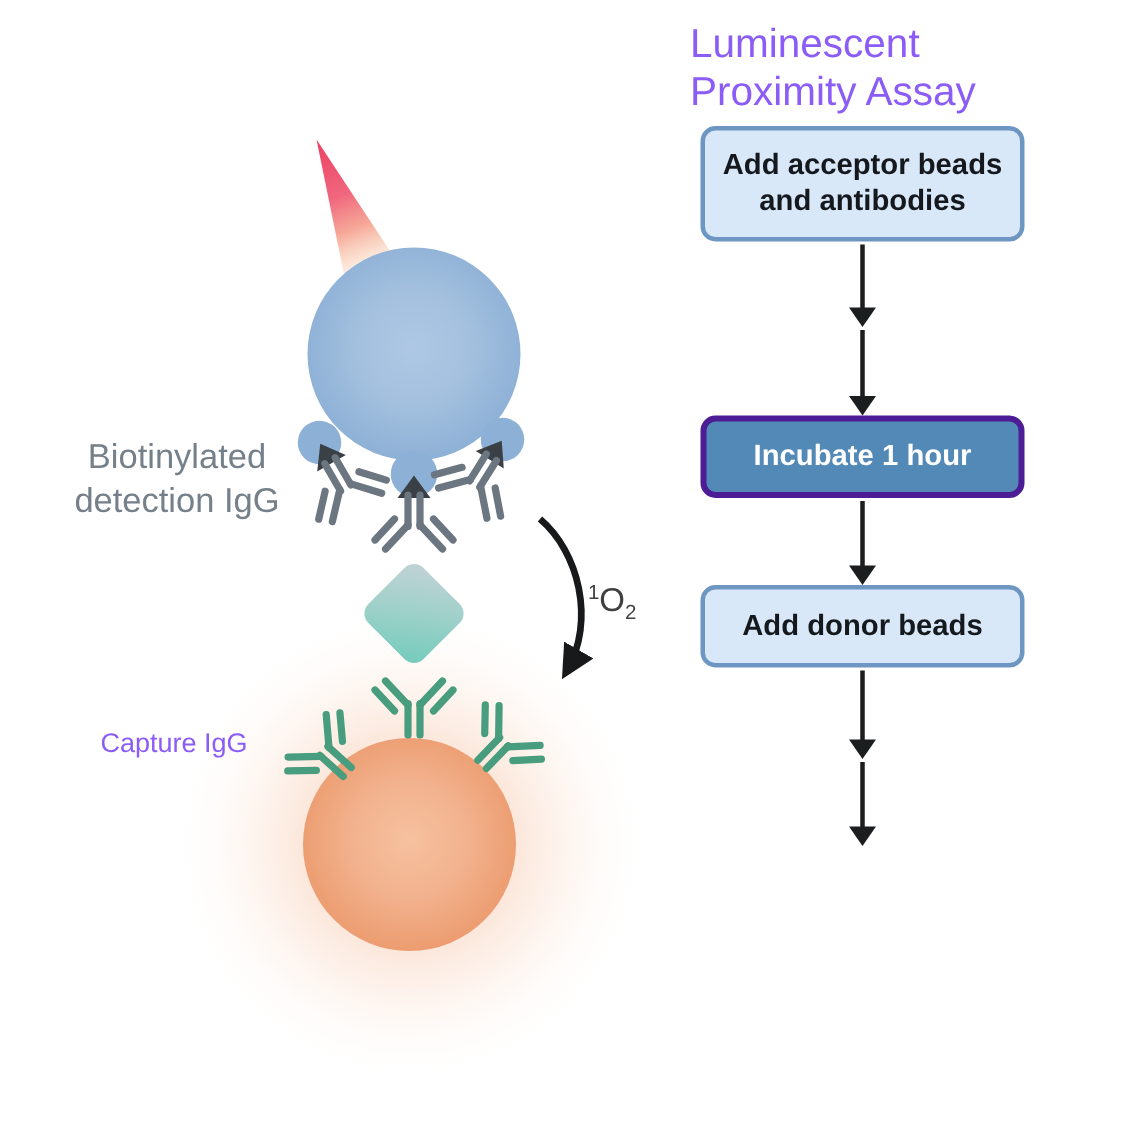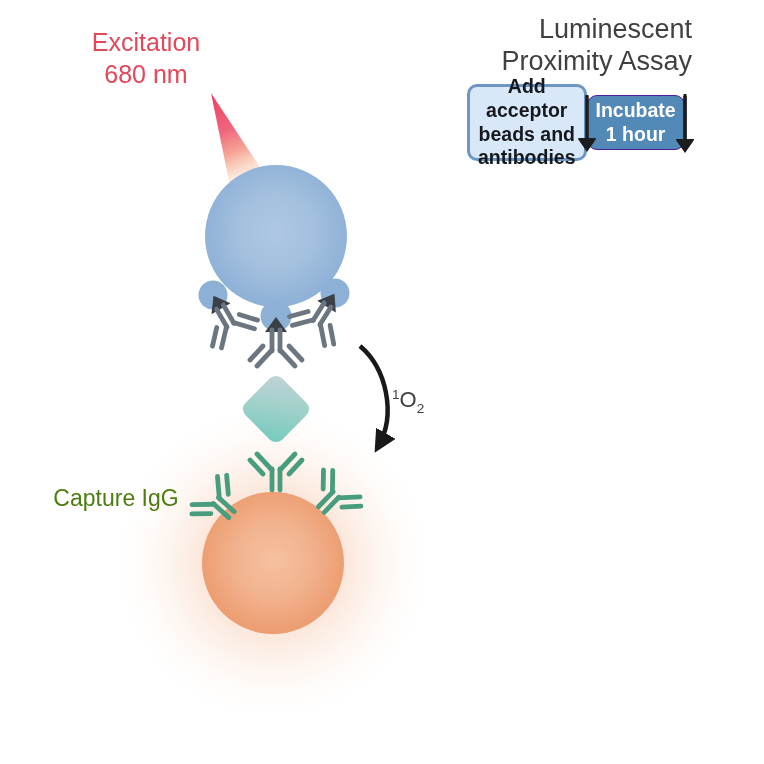--- a/index.html
+++ b/index.html
@@ -3,36 +3,36 @@
 <meta charset="utf-8">
 <style>
   html,body{margin:0;padding:0;background:#ffffff;}
   .canvas{position:relative;width:764px;height:764px;background:#ffffff;overflow:hidden;
           font-family:"Liberation Sans",sans-serif;}
   .diagram-svg{position:absolute;left:0;top:0;}
 
   .lbl{position:absolute;text-align:center;line-height:1.26;}
   #excitation{left:40px;top:27px;width:212px;font-size:25px;color:#e2485a;}
   #biotin{left:18px;top:290px;width:200px;font-size:23px;color:#75808a;}
-  #capture{left:30px;top:484px;width:172px;font-size:23px;color:#4d7c0f;}
+  #capture{left:30px;top:484px;width:172px;font-size:18px;color:#8b5cf6;}
   #emission{left:278px;top:664px;width:184px;font-size:25px;color:#e8824e;}
   #o2{left:392px;top:388px;font-size:22px;color:#404040;line-height:1;}
   #o2 sup{font-size:0.62em;vertical-align:super;}
   #o2 sub{font-size:0.62em;vertical-align:sub;}
 
-  #flow-title{position:absolute;left:460px;top:13px;width:232px;text-align:right;
-              font-size:27px;line-height:1.2;color:#404040;}
+  #flow-title{position:absolute;left:460px;top:13px;width:232px;text-align:left;
+              font-size:27px;line-height:1.2;color:#8b5cf6;}
 
   .flow{position:absolute;left:467px;top:84px;width:216px;
-        display:flex;flex-direction:row;align-items:center;}
+        display:flex;flex-direction:column;align-items:center;}
   .step{box-sizing:border-box;width:100%;border-radius:10px;display:flex;align-items:center;
         justify-content:center;text-align:center;font-weight:bold;font-size:19.5px;
         line-height:1.22;padding:0 8px;}
   .step--light{background:#d9e8f8;border:3px solid #6d97c2;color:#15191e;}
-  .step--dark{background:#5289b7;border:1px solid #4c1d95;color:#ffffff;}
+  .step--dark{background:#5289b7;border:4px solid #4c1d95;color:#ffffff;}
   .h1{height:55px;}
   .h2{height:77px;}
 
   .arrow{position:relative;width:22px;}
   .ga1{height:57px;}.ga2{height:59px;}.ga3{height:58px;}.ga4{height:61px;}.ga5{height:58px;}
   .arrow::before{content:"";position:absolute;left:50%;transform:translateX(-50%);
                  top:2px;bottom:11px;width:3px;background:#1b1d1f;}
   .arrow::after{content:"";position:absolute;left:50%;transform:translateX(-50%);bottom:0;
                 width:0;height:0;border:9px solid transparent;border-top:13px solid #1b1d1f;
                 border-bottom:0;}
@@ -119,38 +119,39 @@
 
     <use href="#abUp" transform="translate(233,516) rotate(-48)"></use>
     <use href="#abUp" transform="translate(276,492)"></use>
     <use href="#abUp" transform="translate(320,511) rotate(44)"></use>
 
     <rect x="-26" y="-26" width="52" height="52" rx="9" transform="translate(276,409) rotate(45)" fill="url(#diamondGrad)"></rect>
 
     <path d="M360,346 C386,368 397,414 378,447" fill="none" stroke="#17191b" stroke-width="4.5" marker-end="url(#arrowHead)"></path>
   </svg>
 
-  <div class="lbl" id="excitation">
-    <div>Excitation</div>
-    <div>680 nm</div>
+
+  <div class="lbl" id="biotin">
+    <div>Biotinylated</div>
+    <div>detection IgG</div>
   </div>
-
 
   <div class="lbl" id="capture">
     <span>Capture IgG</span>
   </div>
 
 
   <div class="lbl" id="o2"><sup>1</sup><span>O</span><sub>2</sub></div>
 
   <div id="flow-title">Luminescent Proximity Assay</div>
 
   <div class="flow">
     <div class="step step--light h2">Add acceptor beads and antibodies</div>
     <div class="arrow ga1"></div>
     <div class="arrow ga2"></div>
     <div class="step step--dark h1">Incubate 1 hour</div>
     <div class="arrow ga3"></div>
+    <div class="step step--light h1">Add donor beads</div>
     <div class="arrow ga4"></div>
     <div class="arrow ga5"></div>
   </div>
 
 </div>
 
 </body></html>

